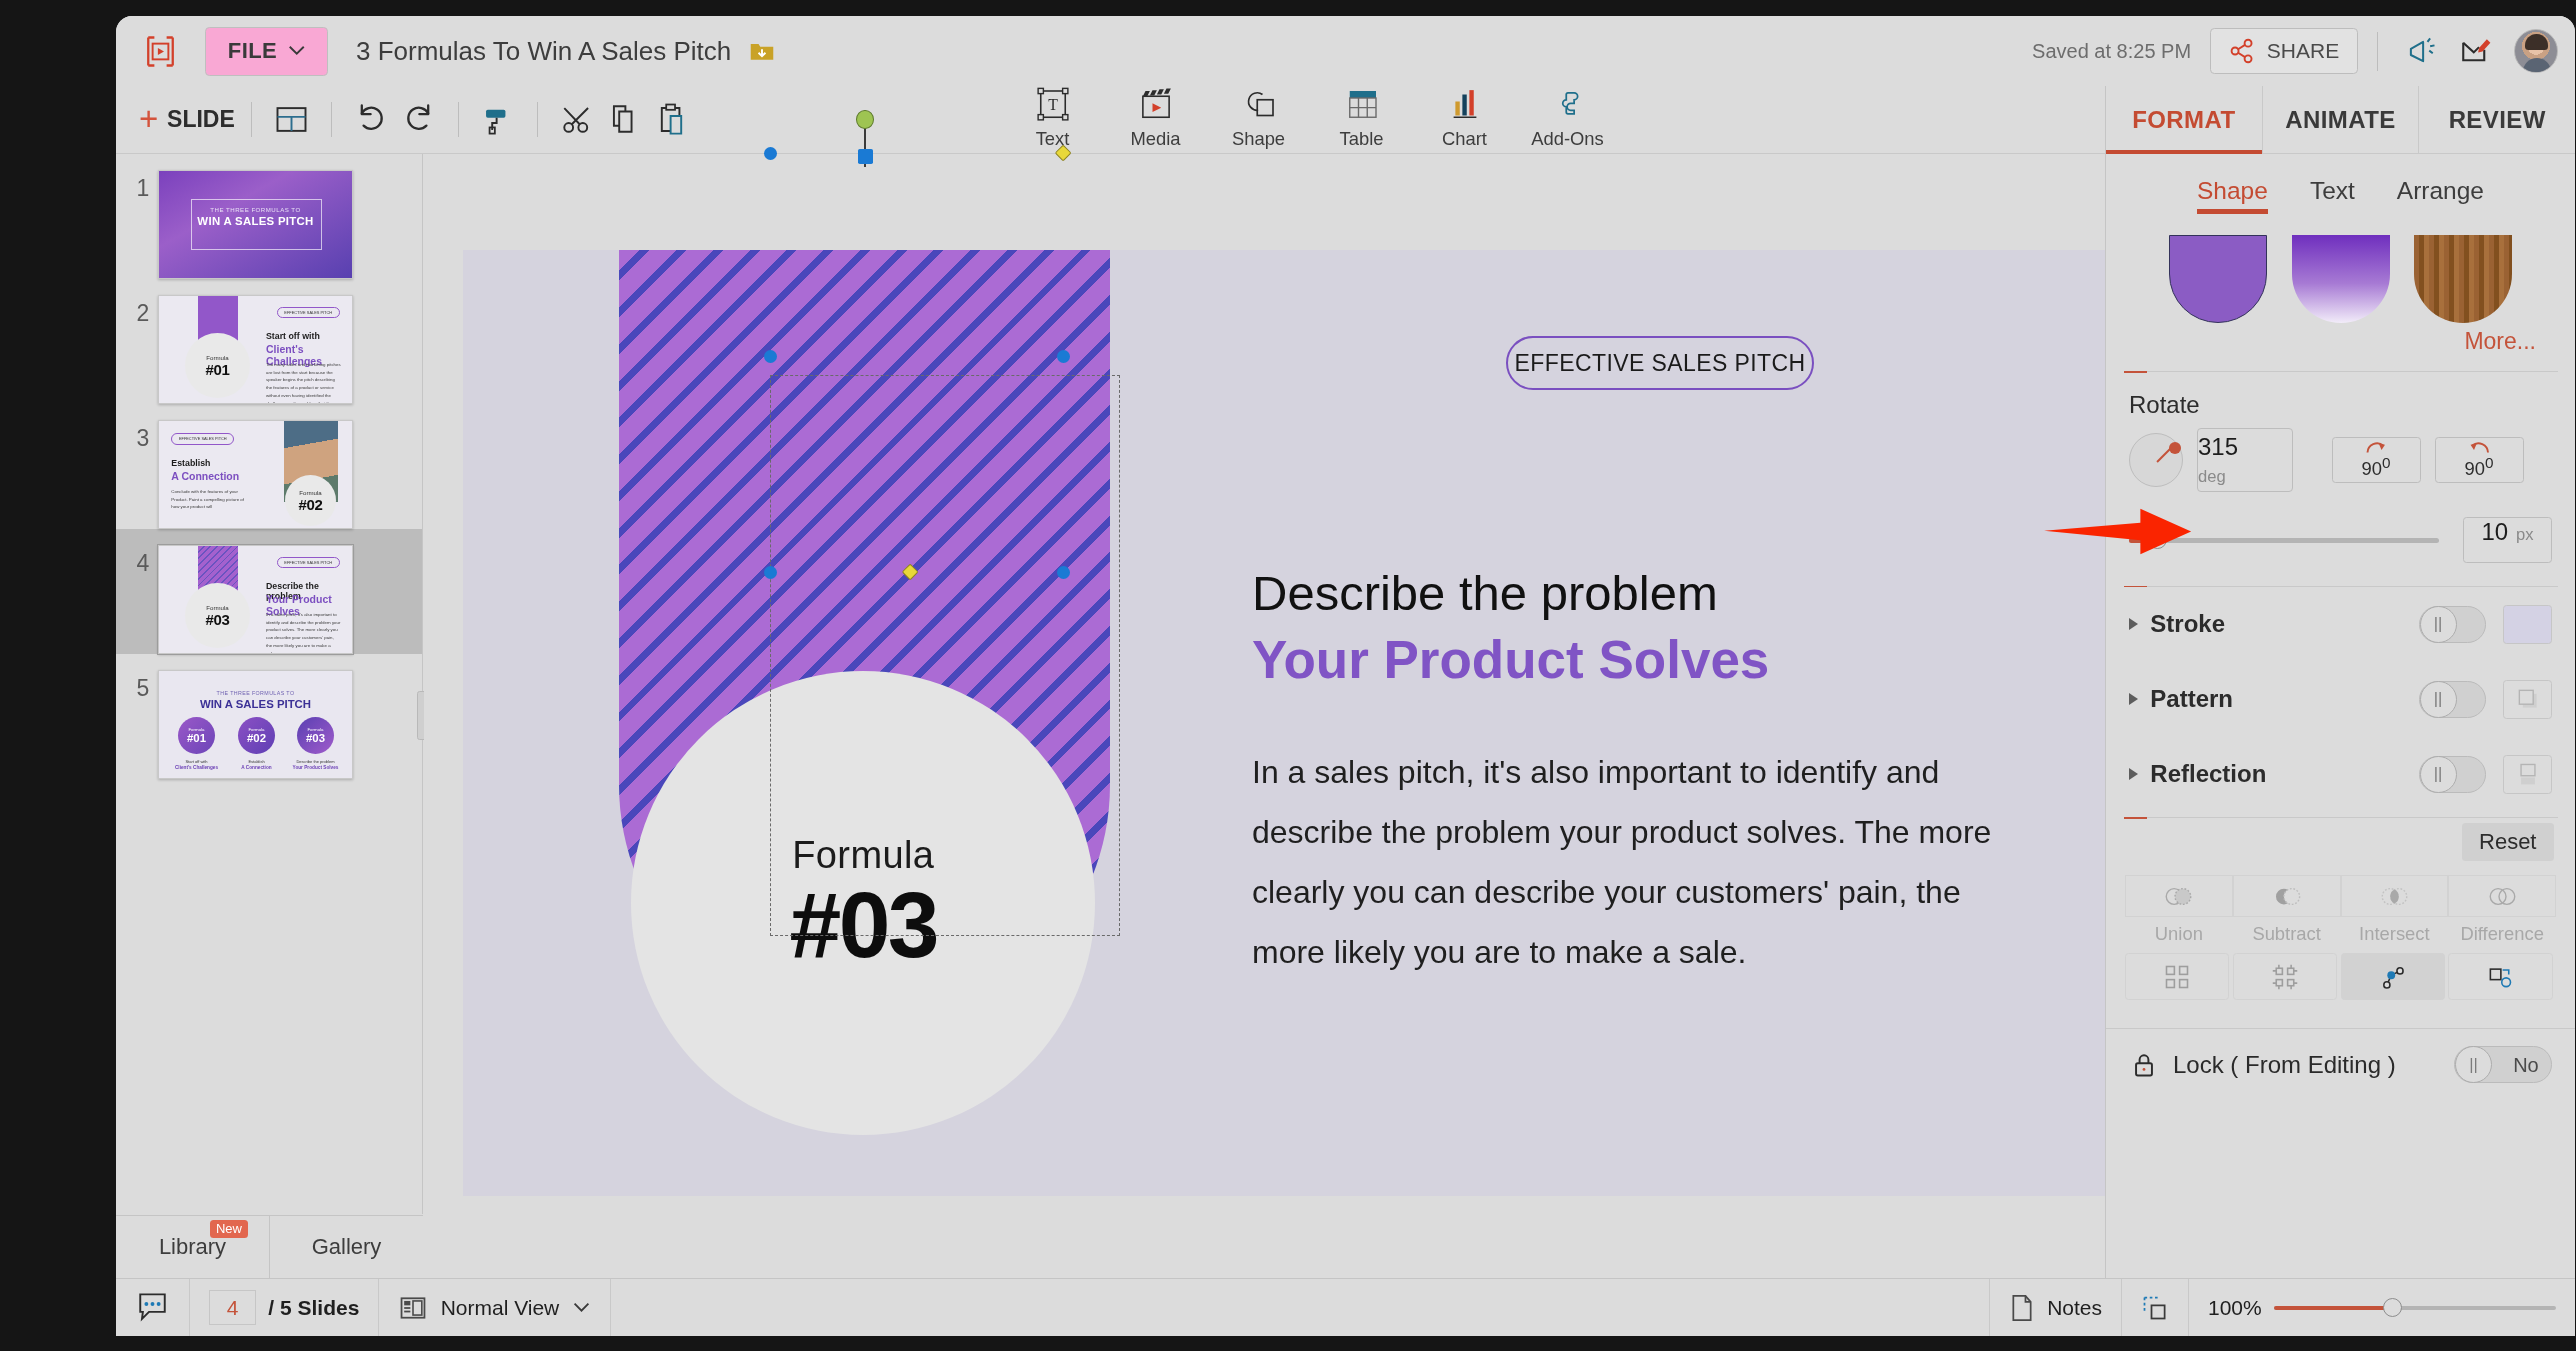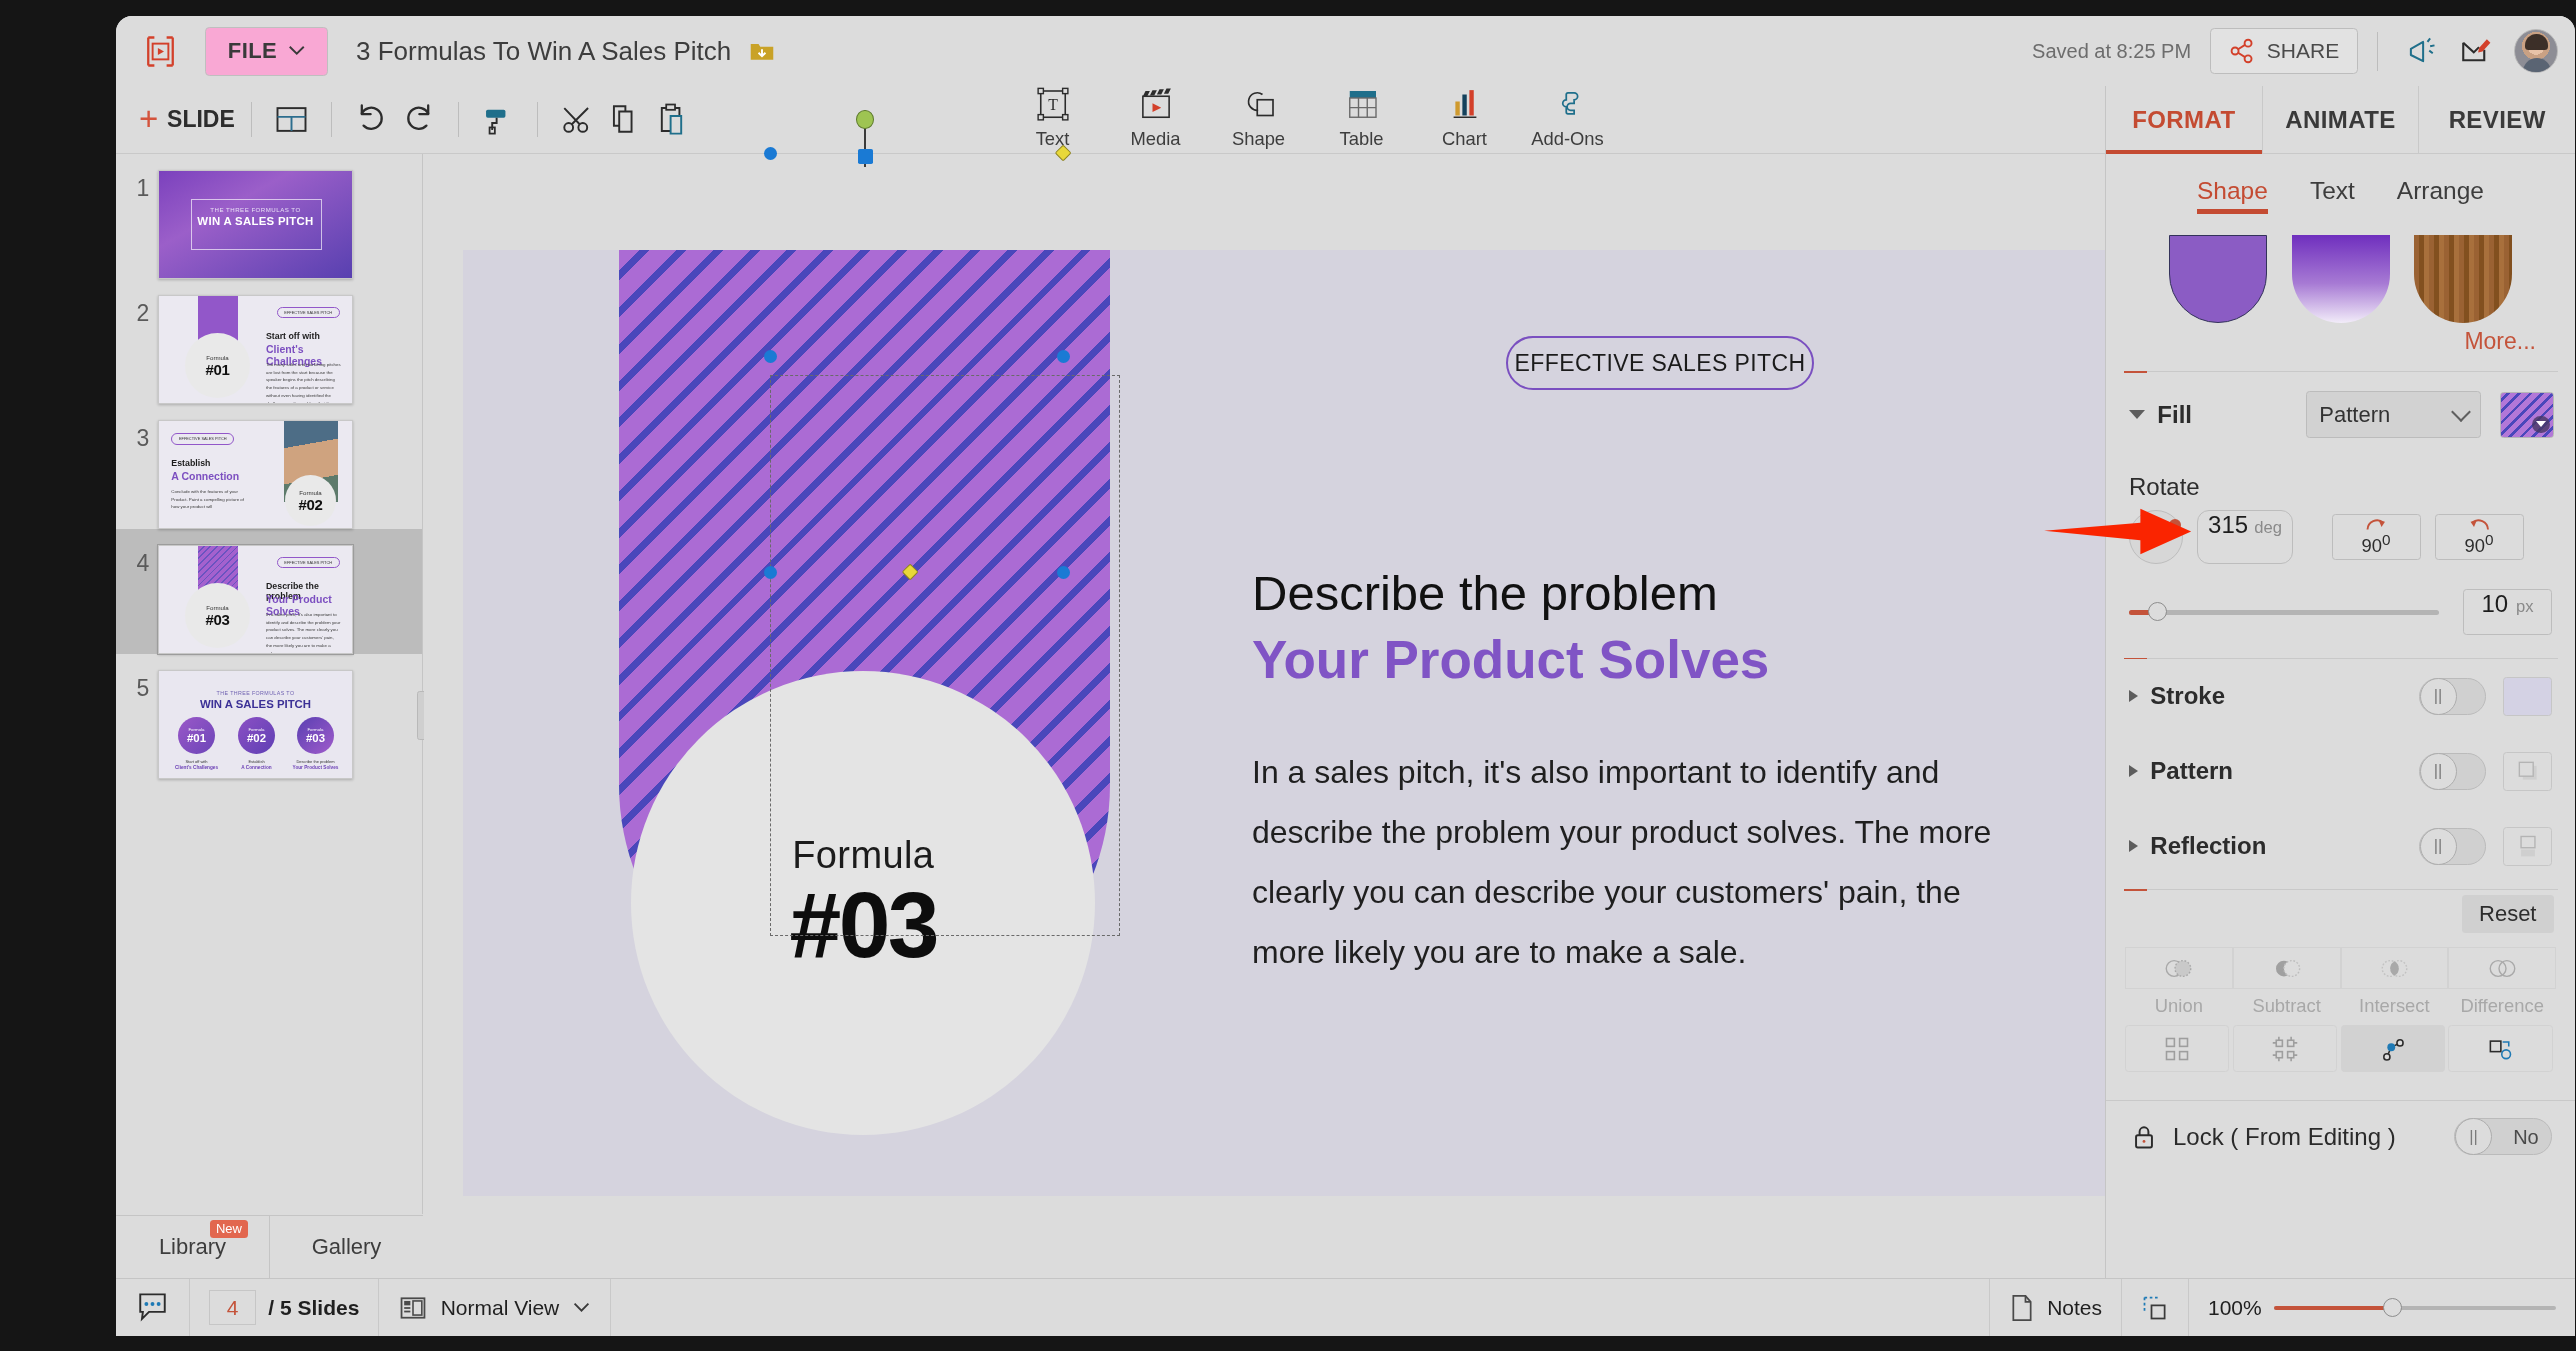--- a/index.html
+++ b/index.html
@@ -241,22 +241,22 @@
   .redarrow { position: absolute; left: 1928px; top: 491px; width: 149px; height: 49px; }
   .rotate-sec { padding: 8.8px 23px 0 23px; }
   .sec-sub { font-size: 24px; color:#2c2c2c; padding: 10.5px 0 8.8px 0;}
   .rot-row { display:flex; align-items:center; gap: 14px; }
   .dial {
     width: 54px; height: 54px; border-radius:50%; border:0.9px solid #bdbdbd; background:#d7d7d7; position:relative;
   }
   .dial .arm { position:absolute; left: 27px; top: 27px; width: 19px; height:1.8px; background:#c4533a; transform-origin: 0 50%; transform: rotate(-45deg); }
   .dial .dot { position:absolute; left: 39px; top: 8px; width: 12.3px; height:12.3px; border-radius:50%; background:#c4533a; }
   .num-box {
-    width: 96px; height: 54px; border:0.9px solid #bdbdbd; border-radius:12px; background:#dcdcdc;
-    display:flex; align-items:baseline; justify-content:center; gap:6.1px;
+    width: 96px; height: 64px; border:0.9px solid #bdbdbd; border-radius:4px; background:#dcdcdc;
+    display:flex; align-items:baseline; justify-content:center; gap:6.1px;flex-direction:column;
   }
   .num-box .v { font-size: 24px; color:#1d1d1d;}
   .num-box .u { font-size: 16.6px; color:#8a8a8a;}
   .rot-btn {
     width: 89px; height: 46px; border:0.9px solid #bdbdbd; border-radius:3.5px; background:#dcdcdc;
     display:flex; flex-direction:column; align-items:center; justify-content:center;
     font-size: 18.4px; color:#2d2d2d; line-height: 1;
   }
   .scale-sec { padding: 14px 23px 0 23px;}
   .slider-row { display:flex; align-items:center; gap: 24px; padding-top: 10.5px;}
@@ -620,33 +620,20 @@
     </div>
 
     <div class="style-row">
       <div class="style-sw sw1"></div>
       <div class="style-sw sw2"></div>
       <div class="style-sw sw3"></div>
     </div>
     <div class="more-link">More...</div>
     <div class="rp-divider"></div>
 
-    <div class="fill-row">
-      <span class="caret down"></span>
-      <span class="sec-label">Fill</span>
-      <div class="select-box">
-        <span>Pattern</span>
-        <span class="chev"></span>
-      </div>
-      <div class="pattern-sw">
-        <span class="sw-caret">
-            <i></i>
-          </span>
-      </div>
-    </div>
 
 
     <div class="rotate-sec">
       <div class="sec-sub">Rotate</div>
       <div class="rot-row">
         <div class="dial">
           <div class="arm"></div>
           <div class="dot"></div>
         </div>
         <div class="num-box">

